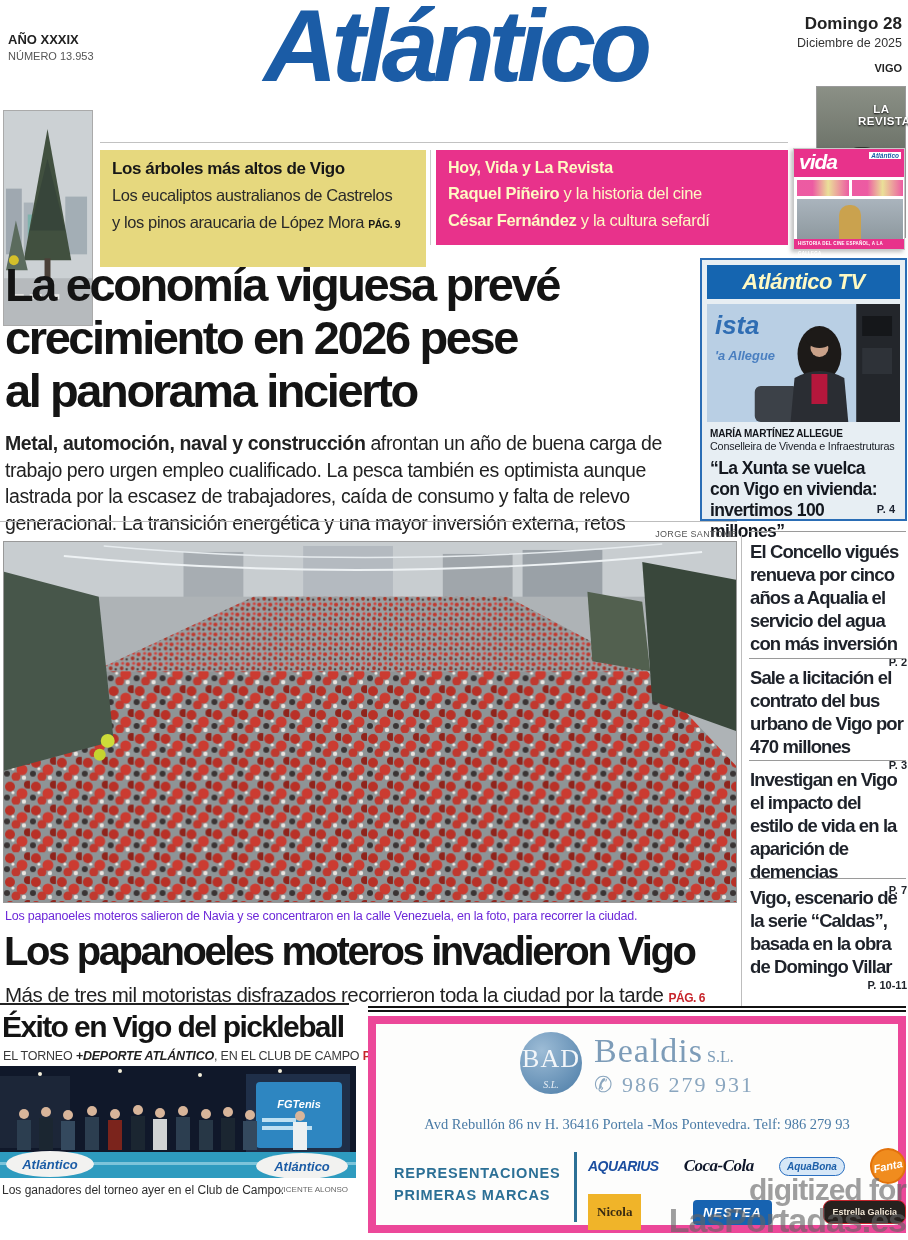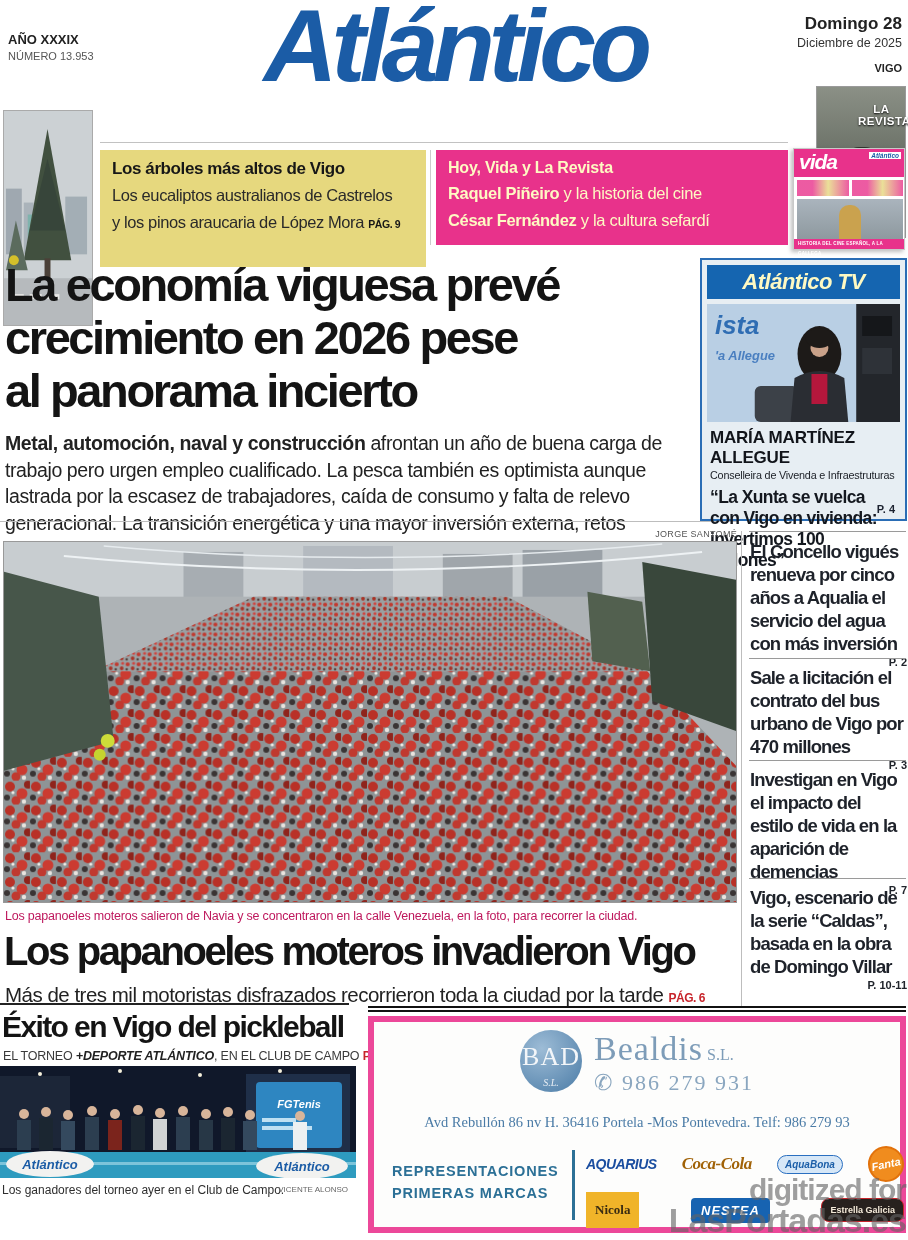--- a/index.html
+++ b/index.html
@@ -67,32 +67,32 @@
   .lead-intro { position:absolute; left:5px; top:430px; width:692px;
         font-size:19.5px; line-height:26.5px; color:#222; letter-spacing:-0.4px; }
   .lead-rule { position:absolute; left:0; top:521px; width:737px; height:1px; background:#bdbdbd; }
 
   
   .tv-box { position:absolute; left:700px; top:258px; width:207px; height:263px;
         border:2px solid #2a6db5; background:#e7eef3; }
   .tv-head { margin:5px; height:34px; background:#1565b0; color:#fef9c3; text-align:center;
         font-weight:bold; font-style:italic; font-size:22px; line-height:33px; letter-spacing:-0.5px; }
   .tv-photo { margin:0 5px; width:193px; height:118px; display:block; }
-  .tv-name { margin:6px 8px 0; font-weight:bold; font-size:17px; color:#11141a; letter-spacing:-0.2px; }
+  .tv-name { margin:6px 8px 0; font-weight:bold; font-size:10px; color:#11141a; letter-spacing:-0.2px; }
   .tv-role { margin:1px 8px 0; font-size:10.8px; color:#20242b; letter-spacing:-0.2px; }
   .tv-quote { margin:6px 8px 0; font-weight:bold; font-size:17.5px; line-height:21px;
         color:#14181f; letter-spacing:-0.6px; }
   .tv-page { position:absolute; right:10px; bottom:4px; font-weight:bold; font-size:11px; color:#1c2230; }
 
   
   .photo-credit { position:absolute; left:520px; top:529px; width:217px; text-align:right;
         font-size:9px; color:#555; letter-spacing:0.3px; }
   .main-photo { position:absolute; left:3px; top:541px; width:734px; height:362px; display:block;
         border:1px solid #999; }
-  .main-caption { position:absolute; left:5px; top:909px; width:730px; font-size:12.5px; color:#be185d; letter-spacing:-0.2px; }
+  .main-caption { position:absolute; left:5px; top:909px; width:730px; font-size:12.5px; color:#6d28d9; letter-spacing:-0.2px; }
 
   
   .story2-headline { position:absolute; left:4px; top:929px; width:740px; white-space:nowrap;
         font-size:40px; font-weight:bold; color:#141414; letter-spacing:-2.4px; }
   .story2-sub { position:absolute; left:5px; top:983px; width:740px; white-space:nowrap;
         font-size:20.5px; color:#222; letter-spacing:-0.5px; }
 
   
   .rc-vline { position:absolute; left:741px; top:531px; width:1px; height:476px; background:#bdbdbd; }
   .rc-rule { position:absolute; left:749px; width:157px; height:1px; background:#9a9a9a; }
@@ -108,41 +108,41 @@
         font-size:30px; font-weight:bold; color:#141414; letter-spacing:-1.6px; }
   .sp-kicker { position:absolute; left:3px; top:1049px; width:360px; white-space:nowrap;
         font-size:12.5px; color:#3a3a3a; letter-spacing:-0.2px; }
   .sp-kicker .kb { font-weight:bold; font-style:italic; color:#222; }
   .sp-photo { position:absolute; left:0; top:1066px; width:356px; height:112px; display:block; }
   .sp-caption { position:absolute; left:2px; top:1183px; width:354px; font-size:12px; color:#2e2e2e; }
   .sp-credit { position:absolute; right:8px; font-size:8px; color:#666; top:2px; }
 
   
   .ad { position:absolute; left:368px; top:1016px; width:538px; height:217px;
-        border:6px solid #ec4899; background:#fdfdfc; }
+        border:8px solid #ec4899; background:#fdfdfc; }
   .ad-top { position:absolute; left:0; top:8px; width:100%; display:flex; justify-content:center; gap:12px; }
   .ad-circle { width:62px; height:62px; border-radius:50%;
         background:radial-gradient(circle at 35% 30%, #9dbcd6, #4a7ba6); position:relative; flex:0 0 auto; }
   .ad-circle .acr { position:absolute; left:0; top:12px; width:100%; text-align:center; color:#f3f6f9;
         font-family:"Liberation Serif", serif; font-size:26px; letter-spacing:1px; }
   .ad-circle .asl { position:absolute; left:0; bottom:4px; width:100%; text-align:center; color:#e8eef4;
         font-family:"Liberation Serif", serif; font-style:italic; font-size:10px; }
   .ad-brandcol { text-align:left; color:#7d9cb8; font-family:"Liberation Serif", serif; }
   .ad-brand { font-size:34px; letter-spacing:1px; }
   .ad-brand-sfx { font-size:16px; }
   .ad-phone { font-size:22px; margin-top:2px; letter-spacing:2px; color:#8aa6bf; }
   .ad-address { position:absolute; left:0; top:92px; width:100%; text-align:center;
         font-family:"Liberation Serif", serif; font-size:14.5px; color:#4a7ba6; }
   .ad-tagline { position:absolute; left:18px; top:138px; color:#2c7096; font-weight:bold;
         font-size:14.5px; letter-spacing:0.8px; line-height:22px; }
   .ad-vline { position:absolute; left:198px; top:128px; width:3px; height:70px; background:#2c7096; }
   .ad-logos { position:absolute; left:212px; top:124px; width:318px; }
   .ad-row { display:flex; align-items:center; gap:10px; margin-bottom:10px; justify-content:space-between; }
   .b-aquarius { color:#1b4ea0; font-weight:bold; font-style:italic; font-size:14px; letter-spacing:-0.5px; }
-  .b-cocacola { color:#a16207; font-weight:bold; font-style:italic; font-size:17px;
+  .b-cocacola { color:#0f172a; font-weight:bold; font-style:italic; font-size:17px;
         font-family:"Liberation Serif", serif; letter-spacing:-0.5px; }
   .b-aquabona { background:#d6e7f7; border:1px solid #2a6fc0; color:#1b5ea8; font-style:italic;
         font-weight:bold; font-size:10px; border-radius:12px; padding:3px 7px; }
   .b-fanta { background:#f08c1e; color:#fff; font-weight:bold; font-style:italic; font-size:11px;
         width:36px; height:36px; border-radius:50%; display:flex; align-items:center; justify-content:center;
         transform:rotate(-12deg); border:2px solid #e2720b; }
   .b-nicola { background:#f0b429; color:#3a2c12; font-weight:bold; font-size:13px;
         padding:10px 9px; font-family:"Liberation Serif", serif; }
   .b-nestea { background:#1763b1; color:#fff; font-weight:bold; font-style:italic; font-size:13px;
         padding:5px 10px; border-radius:4px; letter-spacing:1px; }

